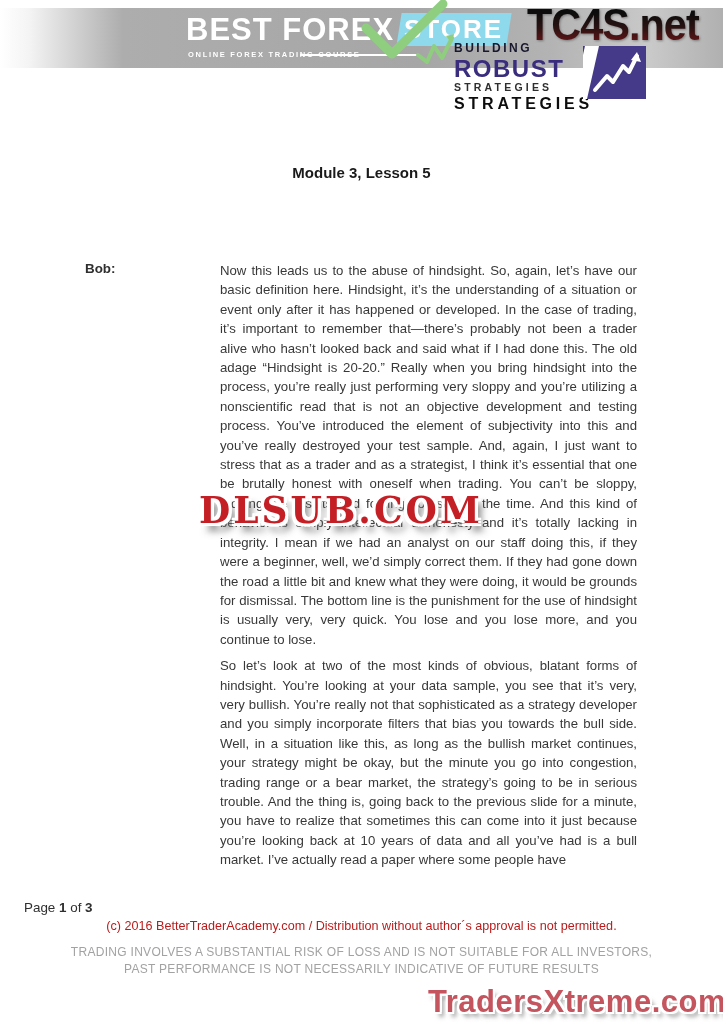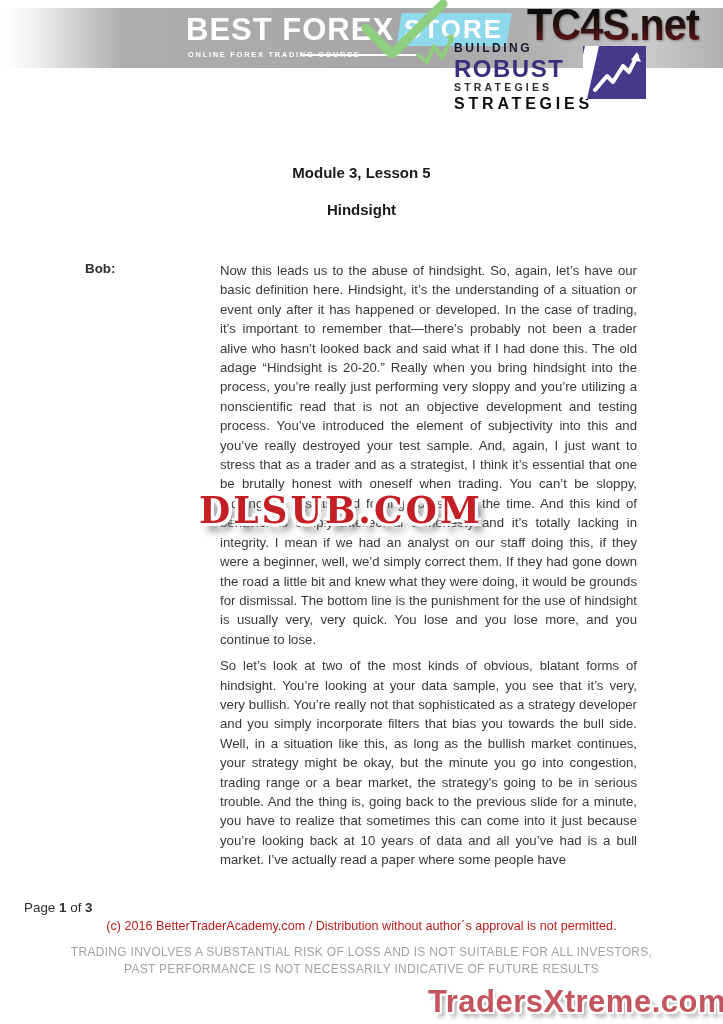--- a/index.html
+++ b/index.html
@@ -114,21 +114,20 @@
     <div class="mc-masterclass">STRATEGIES</div>
   </div>
   <svg class="mc-square" viewBox="0 0 63 53" xmlns="http://www.w3.org/2000/svg">
     <rect x="0" y="0" width="63" height="53" fill="#453a8a"></rect>
     <polygon points="0,53 14,53 26,0 12,0" fill="#ffffff" transform="translate(-10,0)"></polygon>
     <polyline points="12,44 24,30 30,36 40,20 46,26 54,10" fill="none" stroke="#ffffff" stroke-width="4" stroke-linecap="round" stroke-linejoin="round"></polyline>
     <polygon points="54,6 58,16 48,14" fill="#ffffff"></polygon>
   </svg>
 
   <div class="title-line t1">Module 3, Lesson 5</div>
-  <div class="title-line t2">Hindsight</div>
 
   <div class="speaker">Bob:</div>
   <div class="body-col">
     <p>Now this leads us to the abuse of hindsight. So, again, let’s have our basic definition here. Hindsight, it’s the understanding of a situation or event only after it has happened or developed. In the case of trading, it’s important to remember that—there’s probably not been a trader alive who hasn’t looked back and said what if I had done this. The old adage “Hindsight is 20-20.” Really when you bring hindsight into the process, you’re really just performing very sloppy and you’re utilizing a nonscientific read that is not an objective development and testing process. You’ve introduced the element of subjectivity into this and you’ve really destroyed your test sample. And, again, I just want to stress that as a trader and as a strategist, I think it’s essential that one be brutally honest with oneself when trading. You can’t be sloppy, fudging the results and fooling yourself all the time. And this kind of behavior is simply intellectual dishonesty and it’s totally lacking in integrity. I mean if we had an analyst on our staff doing this, if they were a beginner, well, we’d simply correct them. If they had gone down the road a little bit and knew what they were doing, it would be grounds for dismissal. The bottom line is the punishment for the use of hindsight is usually very, very quick. You lose and you lose more, and you continue to lose.</p>
     <p>So let’s look at two of the most kinds of obvious, blatant forms of hindsight. You’re looking at your data sample, you see that it’s very, very bullish. You’re really not that sophisticated as a strategy developer and you simply incorporate filters that bias you towards the bull side. Well, in a situation like this, as long as the bullish market continues, your strategy might be okay, but the minute you go into congestion, trading range or a bear market, the strategy’s going to be in serious trouble. And the thing is, going back to the previous slide for a minute, you have to realize that sometimes this can come into it just because you’re looking back at 10 years of data and all you’ve had is a bull market. I’ve actually read a paper where some people have</p>
   </div>
 
   <div class="dlsub">DLSUB.COM</div>
 
   <div class="page-num">

